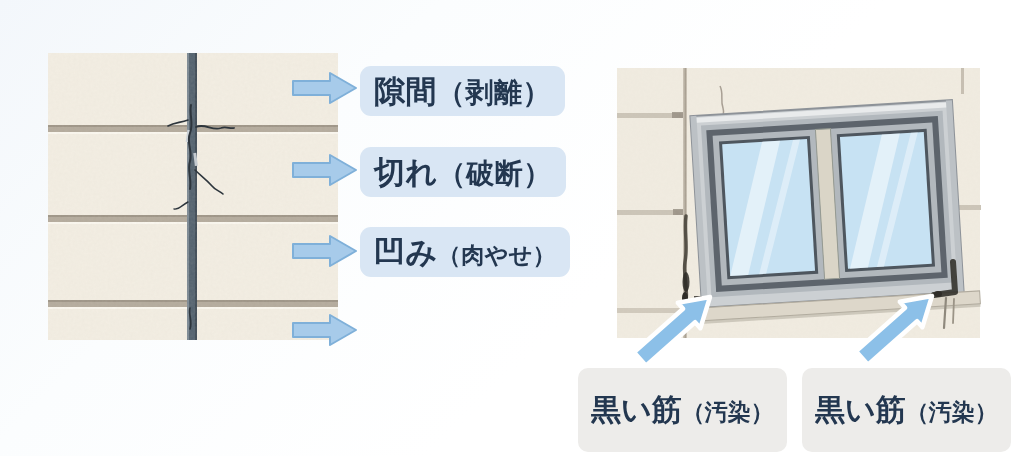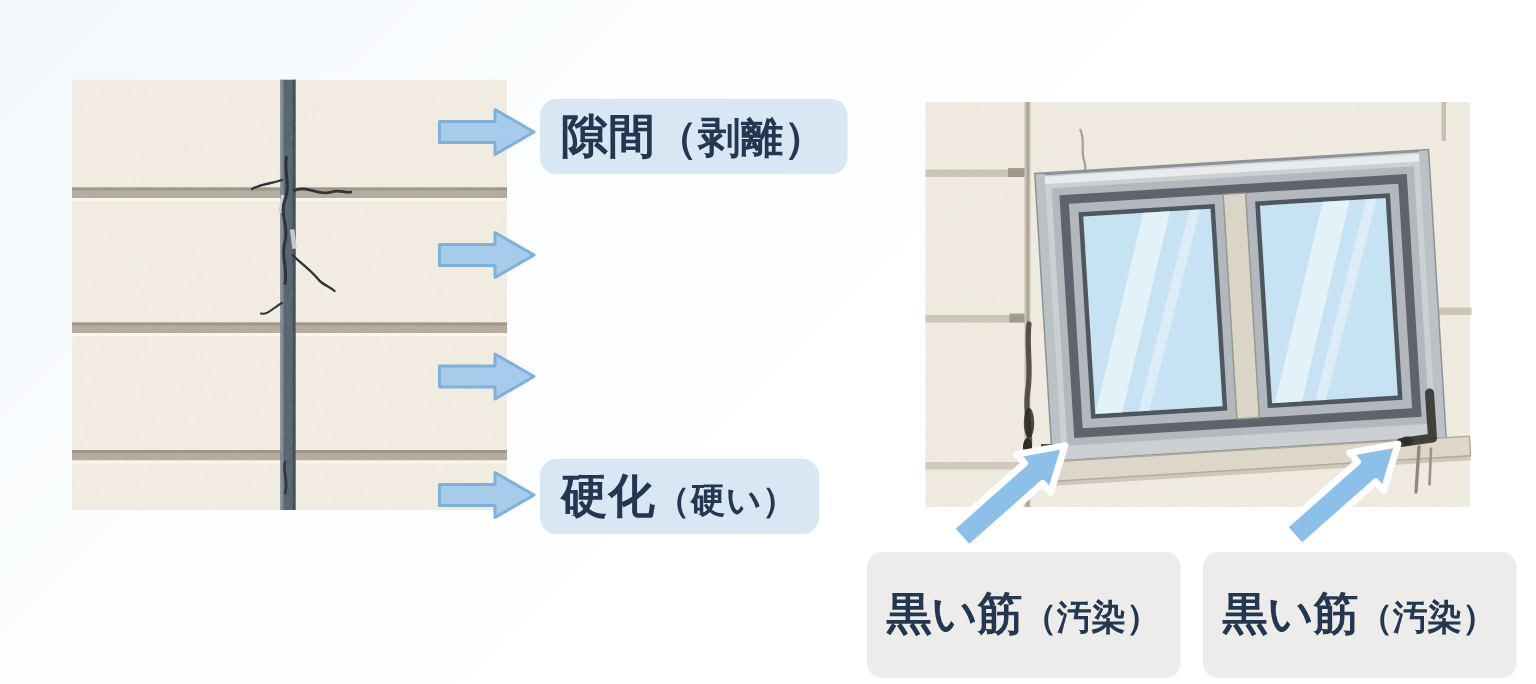--- a/index.html
+++ b/index.html
@@ -100,22 +100,25 @@
   <svg class="h-arrow" style="left:290px;top:232px" width="70" height="38" viewBox="0 0 70 38">
     <polygon points="3,12 40,12 40,4 66,19 40,34 40,26 3,26"></polygon>
   </svg>
   <svg class="h-arrow" style="left:290px;top:311px" width="70" height="38" viewBox="0 0 70 38">
     <polygon points="3,12 40,12 40,4 66,19 40,34 40,26 3,26"></polygon>
   </svg>
 
   <div class="defect-label" style="left:360px;top:66px">
     <span>隙間</span><span class="paren">（剥離）</span>
   </div>
-  <div class="defect-label small-paren" style="left:360px;top:306px">
-    <span>硬化</span><span class="paren">（硬い）</span>
+  <div class="defect-label" style="left:360px;top:147px">
+    <span>切れ</span><span class="paren">（破断）</span>
+  </div>
+  <div class="defect-label small-paren" style="left:360px;top:227px">
+    <span>凹み</span><span class="paren">（肉やせ）</span>
   </div>
 
   <svg class="illu" style="left:616px;top:66px" width="366" height="272" viewBox="0 0 366 272">
     <defs>
       <filter id="texR" x="0" y="0" width="100%" height="100%">
         <feTurbulence type="fractalNoise" baseFrequency="0.35" numOctaves="3" seed="9" result="n"></feTurbulence>
         <feColorMatrix in="n" type="matrix" values="0 0 0 0 0.68  0 0 0 0 0.64  0 0 0 0 0.56  0 0 0 0.22 0"></feColorMatrix>
       </filter>
     </defs>
     <rect x="1" y="2" width="363" height="270" fill="#f1ece1"></rect>

